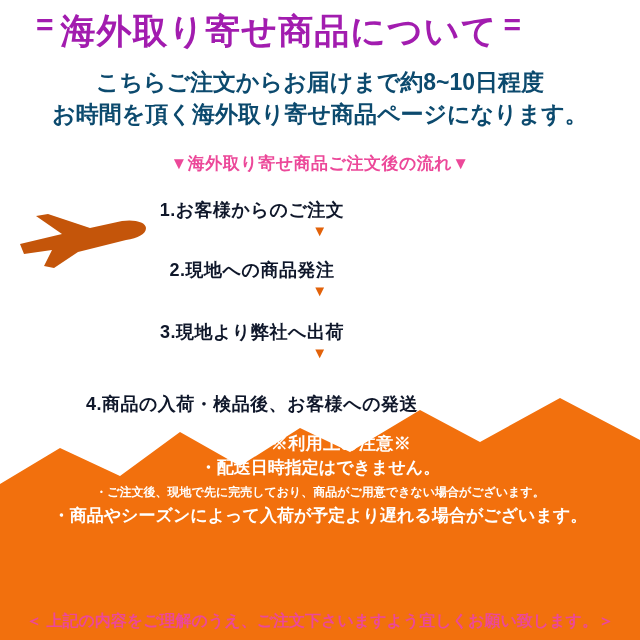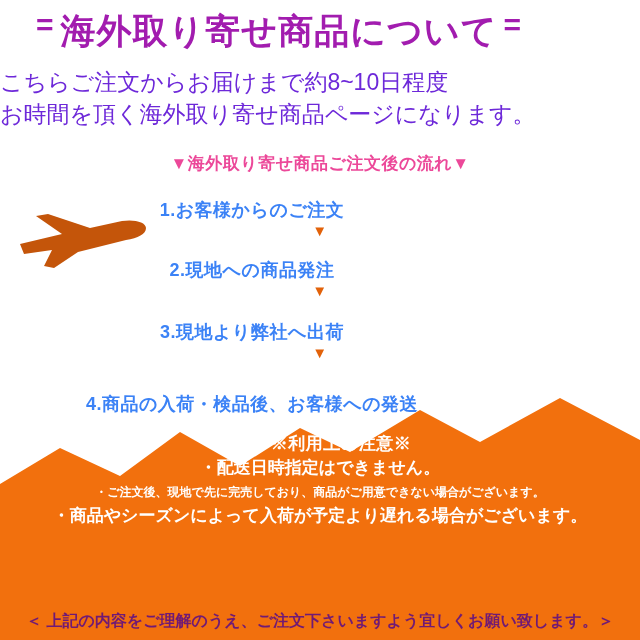--- a/index.html
+++ b/index.html
@@ -36,22 +36,23 @@
     vertical-align: 8px;
     padding: 0 6px;
   }
 
   
   .lead {
     position: absolute;
     top: 66px;
     left: 0;
     width: 640px;
-    color: #6d28d9;
-    font-weight: normal;
+    text-align: center;
+    color: #0c4a6e;
+    font-weight: bold;
     font-size: 23px;
     line-height: 32px;
     white-space: nowrap;
   }
 
   
   .flow-title {
     position: absolute;
     top: 152px;
     left: 0;
@@ -60,21 +61,21 @@
     color: #ec4899;
     font-weight: bold;
     font-size: 17px;
     letter-spacing: 0.5px;
   }
   .flow-step {
     position: absolute;
     left: 0;
     width: 504px;
     text-align: center;
-    color: #3b82f6;
+    color: #0f172a;
     font-weight: bold;
     font-size: 18px;
     letter-spacing: 0.5px;
   }
   .flow-arrow {
     position: absolute;
     left: 0;
     width: 640px;
     text-align: center;
     color: #e2620a;
@@ -135,21 +136,21 @@
     font-size: 12px;
   }
 
   
   .footer {
     position: absolute;
     left: 0;
     bottom: 8px;
     width: 640px;
     text-align: center;
-    color: #701a75;
+    color: #ec4899;
     font-weight: bold;
     font-size: 16px;
     letter-spacing: 0px;
     white-space: nowrap;
   }
 </style>
 </head>
 <body>
 
 <div id="page">

